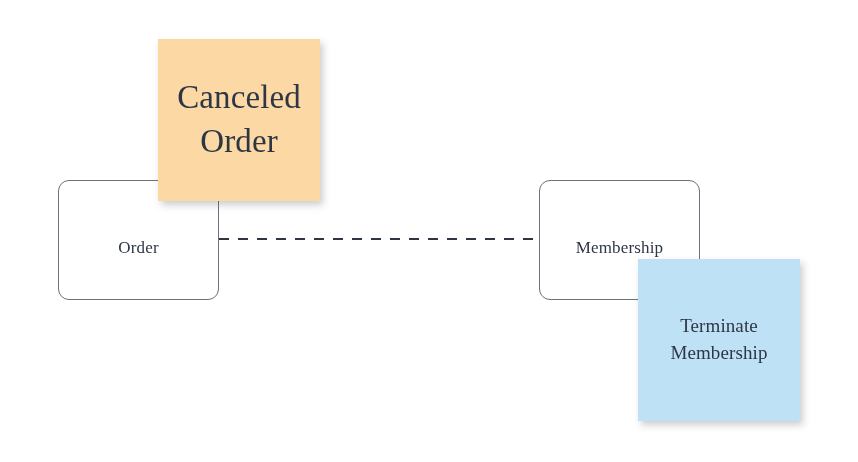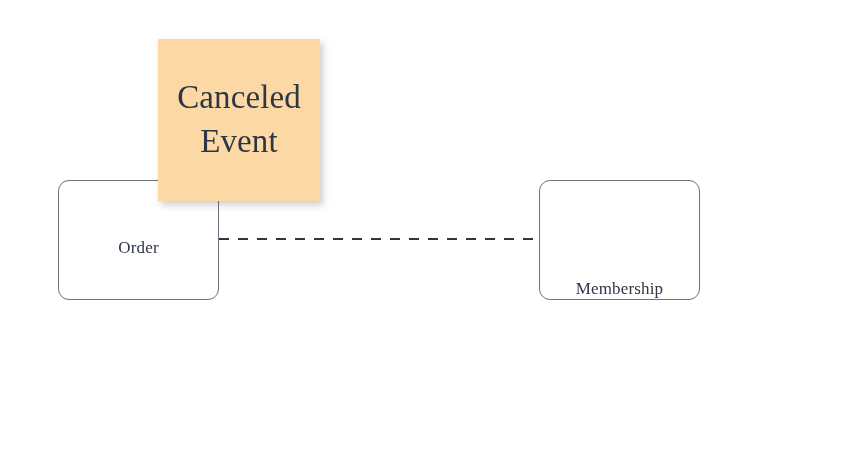--- a/index.html
+++ b/index.html
@@ -62,21 +62,20 @@
     top: 180px;
     width: 161px;
     height: 120px;
   }
 
   #entity-membership {
     left: 539px;
     top: 180px;
     width: 161px;
     height: 120px;
-    align-items: flex-end;
   }
 
   
   .sticky-note {
     position: absolute;
     box-sizing: border-box;
     display: flex;
     align-items: center;
     justify-content: center;
     text-align: center;
@@ -131,17 +130,20 @@
 
   <div class="entity-box" id="entity-order">
     <span class="entity-label">Order</span>
   </div>
 
   <div class="entity-box" id="entity-membership">
     <span class="entity-label">Membership</span>
   </div>
 
   <div class="sticky-note" id="note-canceled-event">
-    <span class="sticky-note-text">Canceled Event</span>
+    <span class="sticky-note-text">Canceled Order</span>
   </div>
 
+  <div class="sticky-note" id="note-terminate-membership">
+    <span class="sticky-note-text">Terminate Membership</span>
+  </div>
 
 </div>
 
 </body></html>

